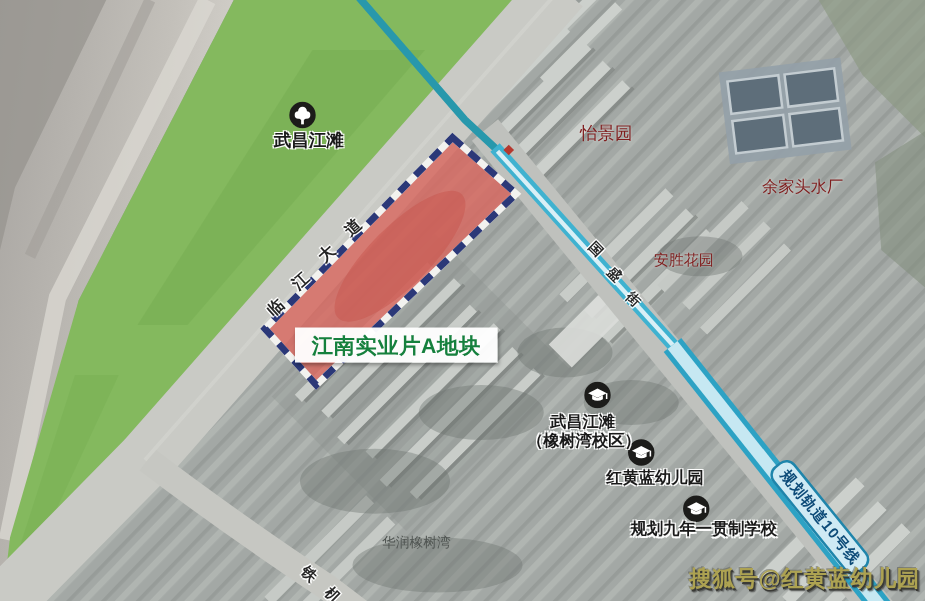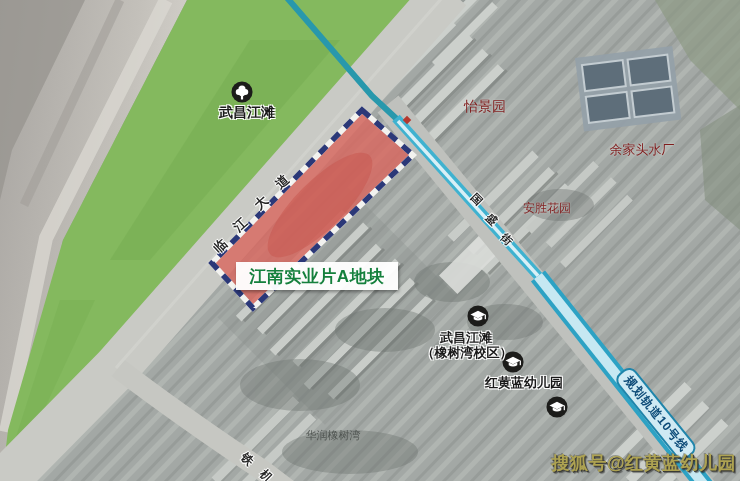--- a/index.html
+++ b/index.html
@@ -193,20 +193,21 @@
 
   <div class="lbl" style="left:240px;top:112px;font-size:14px;">武昌江滩</div>
   <div class="lbl plain" style="left:478px;top:106px;font-size:14px;">怡景园</div>
   <div class="lbl plain" style="left:635px;top:150px;font-size:13px;">余家头水厂</div>
   <div class="lbl plain" style="left:540px;top:209px;font-size:12px;">安胜花园</div>
   <div class="lbl faint" style="left:326px;top:410px;">华润橡树湾</div>
 
   <div class="lbl" style="left:459px;top:338px;">武昌江滩</div>
   <div class="lbl" style="left:460px;top:353px;">（橡树湾校区）</div>
   <div class="lbl" style="left:517px;top:383px;">红黄蓝幼儿园</div>
+  <div class="lbl" style="left:556px;top:424px;">规划九年一贯制学校</div>
 
   <span class="roadchar" style="left:214px;top:237px;transform:translate(0,0) rotate(-42deg);">临</span>
   <span class="roadchar" style="left:234px;top:216px;transform:rotate(-42deg);">江</span>
   <span class="roadchar" style="left:255px;top:194px;transform:rotate(-42deg);">大</span>
   <span class="roadchar" style="left:276px;top:173px;transform:rotate(-42deg);">道</span>
 
   <span class="roadchar" style="left:471px;top:192px;font-size:11px;transform:rotate(45deg);">国</span>
   <span class="roadchar" style="left:486px;top:212px;font-size:11px;transform:rotate(45deg);">盛</span>
   <span class="roadchar" style="left:501px;top:232px;font-size:11px;transform:rotate(45deg);">街</span>
 

